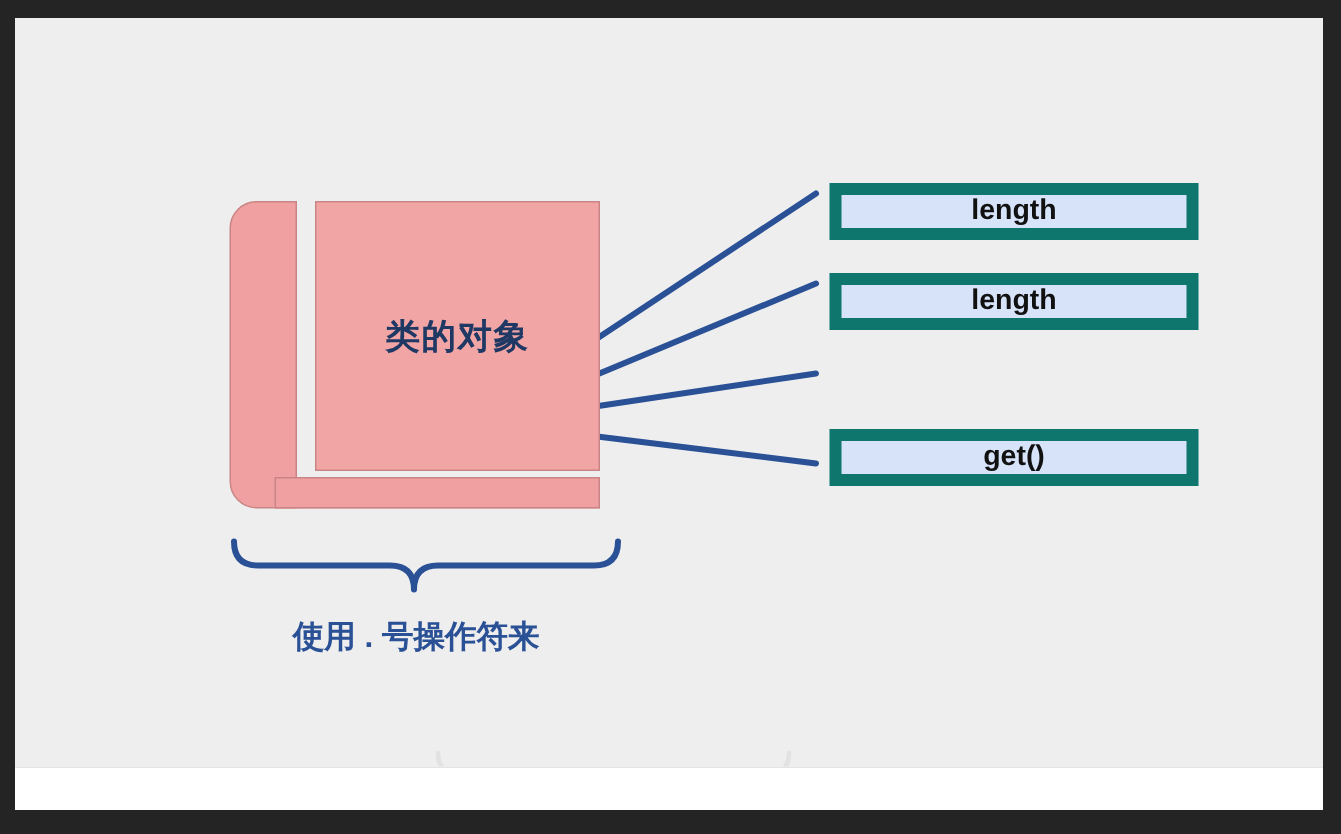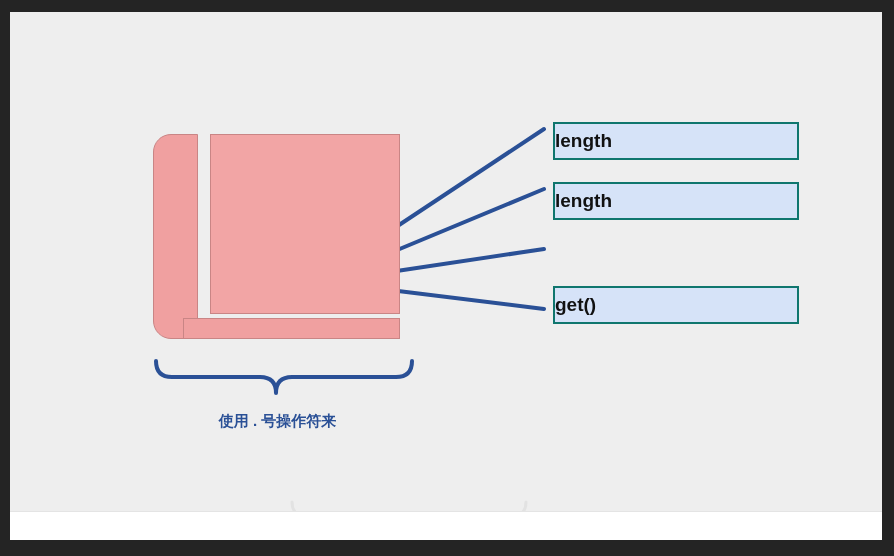--- a/index.html
+++ b/index.html
@@ -103,24 +103,25 @@
     white-space: nowrap;
   }
 
   
   .member-box {
     position: absolute;
     left: 543px;
     width: 246px;
     height: 38px;
     background: #d6e3f8;
-    border: 2px solid #0f766e;
+    border: 8px solid #0f766e;
     box-sizing: border-box;
     display: flex;
     align-items: center;
+    justify-content: center;
   }
   .member-box .member-label {
     color: #111111;
     font-size: 19px;
     font-weight: bold;
   }
   #box-0 { top: 110px; }
   #box-1 { top: 170px; }
   #box-2 { top: 230px; }
   #box-3 { top: 274px; }
@@ -136,21 +137,21 @@
   }
 
   
   #caption {
     position: absolute;
     left: 135px;
     top: 398px;
     width: 265px;
     text-align: center;
     color: #2a5096;
-    font-size: 15px;
+    font-size: 21px;
     font-weight: bold;
     line-height: 1.42;
   }
   #caption div { white-space: nowrap; }
 </style>
 </head>
 <body>
 
 <div id="frame">
 
@@ -164,20 +165,21 @@
       <line x1="380" y1="219" x2="534" y2="117" stroke="#2a5096" stroke-width="4" stroke-linecap="round"></line>
       <line x1="380" y1="241" x2="534" y2="177" stroke="#2a5096" stroke-width="4" stroke-linecap="round"></line>
       <line x1="380" y1="260" x2="534" y2="237" stroke="#2a5096" stroke-width="4" stroke-linecap="round"></line>
       <line x1="380" y1="278" x2="534" y2="297" stroke="#2a5096" stroke-width="4" stroke-linecap="round"></line>
     </svg>
 
     <div id="book">
       <div class="book-spine"></div>
       <div class="book-bottom"></div>
       <div class="book-cover"></div>
+      <div class="book-label">类的对象</div>
     </div>
 
     <div class="member-box" id="box-0">
       <span class="member-label">length</span>
     </div>
     <div class="member-box" id="box-1">
       <span class="member-label">length</span>
     </div>
     <div class="member-box" id="box-3">
       <span class="member-label">get()</span>

